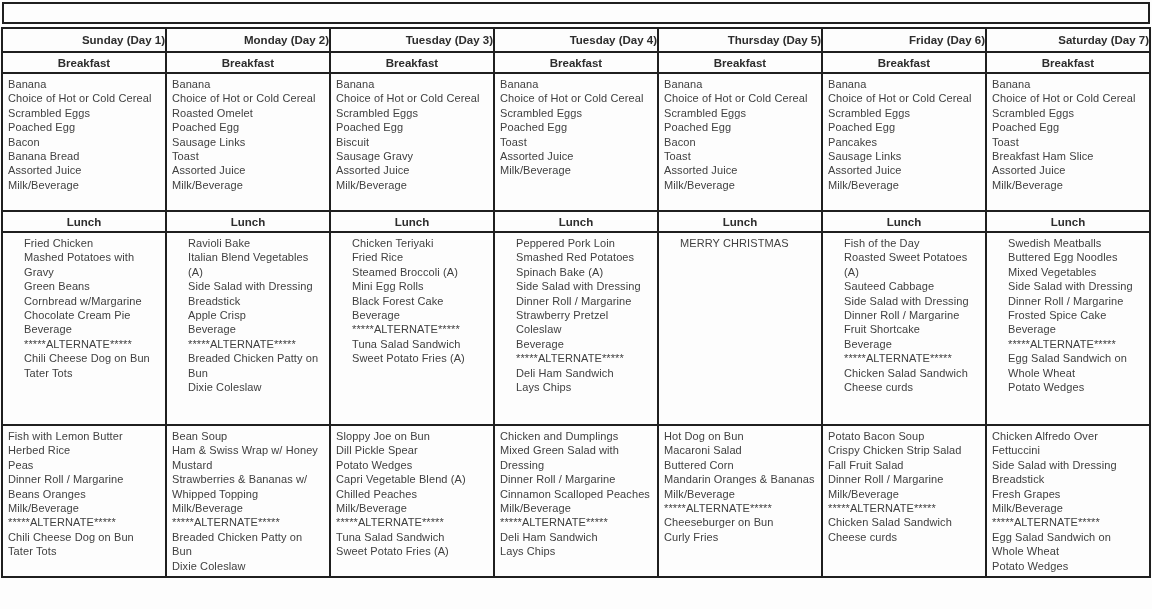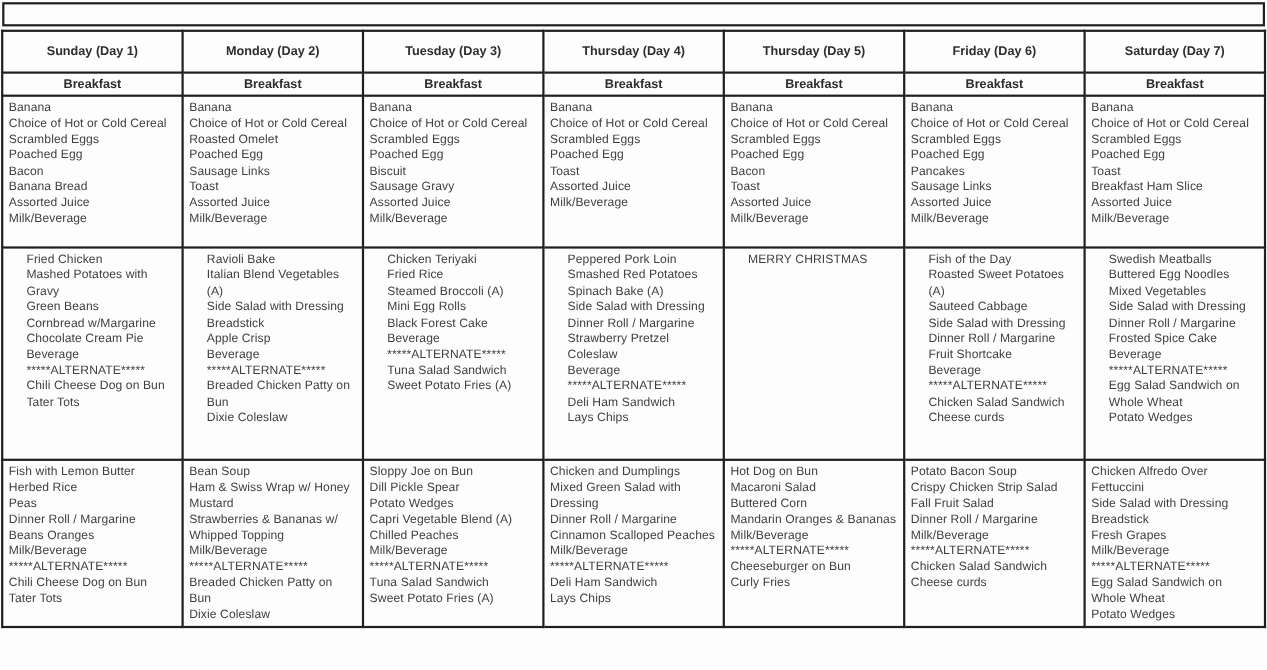--- a/index.html
+++ b/index.html
@@ -31,25 +31,25 @@
     margin: 3px 0 0 1px;
     background: #fdfdfd;
   }
   table.menu-table col { width: 164px; }
   th, td {
     border: 2px solid #1f1f1f;
     box-sizing: border-box;
     padding: 0;
   }
   .day-cell {
-    height: 38px;
+    height: 24px;
     font-size: 11.5px;
     font-weight: bold;
     color: #2d2d2d;
-    text-align: center;
+    text-align: right;
     vertical-align: middle;
   }
   .meal-cell {
     height: 21px;
     font-size: 11.5px;
     font-weight: bold;
     color: #2d2d2d;
     vertical-align: middle;
   }
   .content-cell {
@@ -80,21 +80,21 @@
         <col>
         <col>
         <col>
         <col>
     </colgroup>
     <tbody>
         <tr class="day-row">
           <th class="day-cell">Sunday (Day 1)</th>
           <th class="day-cell">Monday (Day 2)</th>
           <th class="day-cell">Tuesday (Day 3)</th>
-          <th class="day-cell">Thursday (Day 4)</th>
+          <th class="day-cell">Tuesday (Day 4)</th>
           <th class="day-cell">Thursday (Day 5)</th>
           <th class="day-cell">Friday (Day 6)</th>
           <th class="day-cell">Saturday (Day 7)</th>
         </tr>
         <tr class="meal-row">
           <th class="meal-cell">Breakfast</th>
           <th class="meal-cell">Breakfast</th>
           <th class="meal-cell">Breakfast</th>
           <th class="meal-cell">Breakfast</th>
           <th class="meal-cell">Breakfast</th>
@@ -164,20 +164,29 @@
           <td class="content-cell">
             <div class="menu-item">Banana</div>
             <div class="menu-item">Choice of Hot or Cold Cereal</div>
             <div class="menu-item">Scrambled Eggs</div>
             <div class="menu-item">Poached Egg</div>
             <div class="menu-item">Toast</div>
             <div class="menu-item">Breakfast Ham Slice</div>
             <div class="menu-item">Assorted Juice</div>
             <div class="menu-item">Milk/Beverage</div>
           </td>
+        </tr>
+        <tr class="meal-row">
+          <th class="meal-cell">Lunch</th>
+          <th class="meal-cell">Lunch</th>
+          <th class="meal-cell">Lunch</th>
+          <th class="meal-cell">Lunch</th>
+          <th class="meal-cell">Lunch</th>
+          <th class="meal-cell">Lunch</th>
+          <th class="meal-cell">Lunch</th>
         </tr>
         <tr class="content-row lunch-row">
           <td class="content-cell">
             <div class="menu-item">Fried Chicken</div>
             <div class="menu-item">Mashed Potatoes with Gravy</div>
             <div class="menu-item">Green Beans</div>
             <div class="menu-item">Cornbread w/Margarine</div>
             <div class="menu-item">Chocolate Cream Pie</div>
             <div class="menu-item">Beverage</div>
             <div class="menu-item">*****ALTERNATE*****</div>

